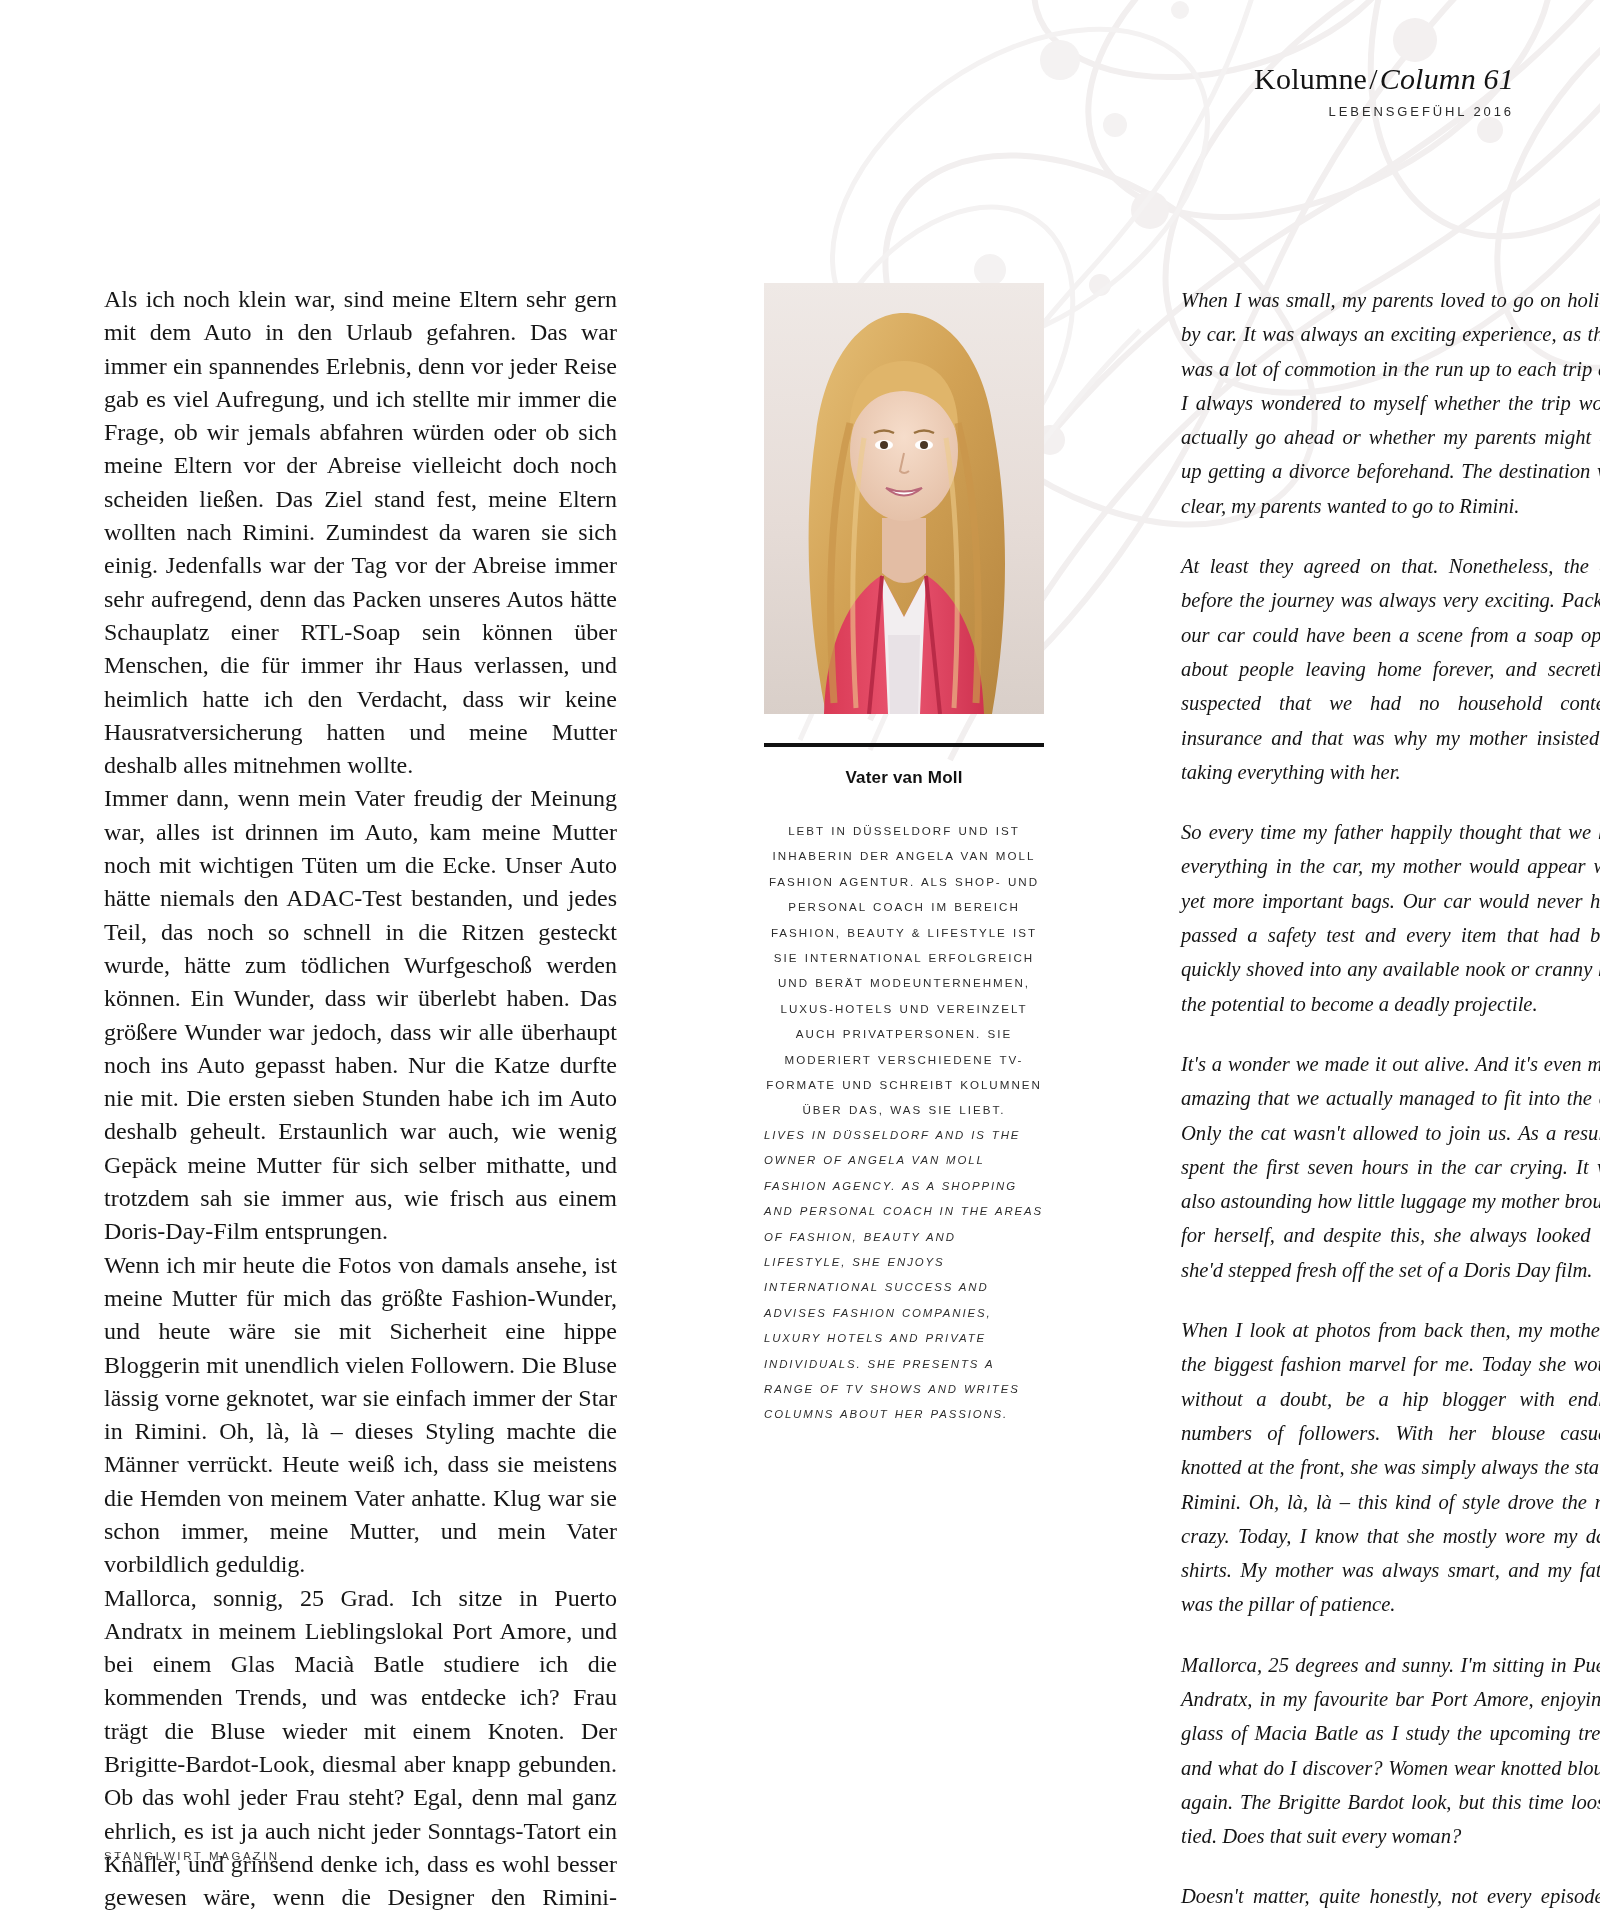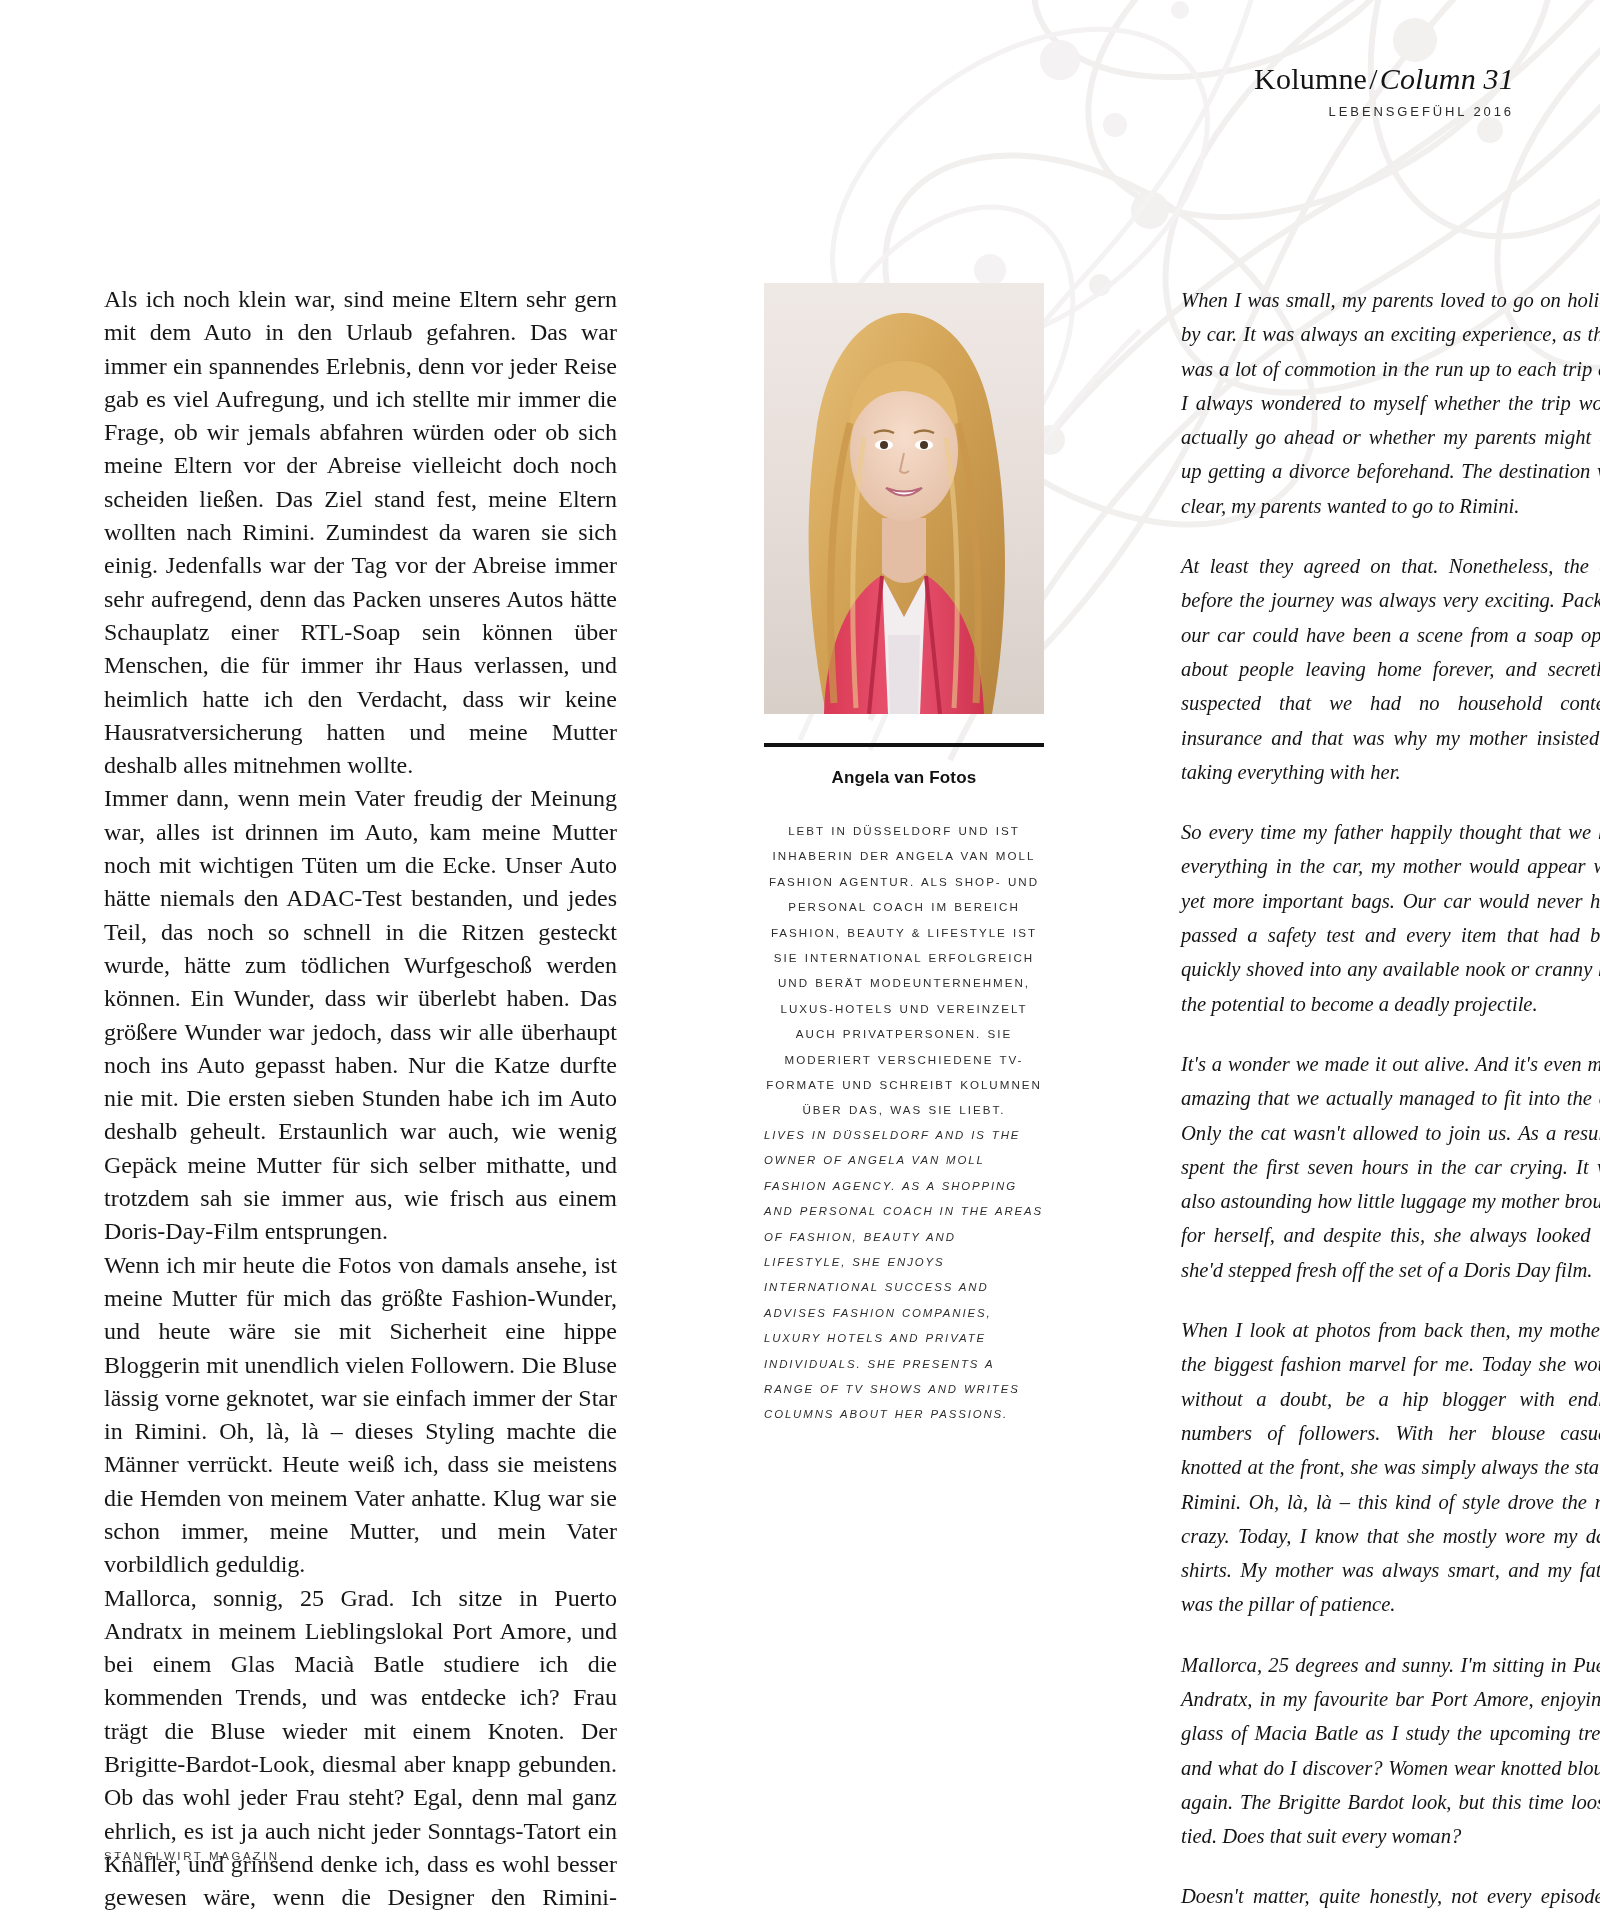--- a/index.html
+++ b/index.html
@@ -233,21 +233,21 @@
       <circle cx="300" cy="120" r="20"></circle>
       <circle cx="355" cy="185" r="12"></circle>
       <circle cx="230" cy="330" r="16"></circle>
       <circle cx="150" cy="470" r="10"></circle>
       <circle cx="420" cy="70" r="9"></circle>
     </g>
   </svg>
 
   <div class="masthead">
     <div class="masthead-title">
-      <span class="kol">Kolumne</span><span class="sep">/</span><span class="col">Column 31</span>
+      <span class="kol">Kolumne</span><span class="sep">/</span><span class="col">Column 61</span>
     </div>
     <div class="masthead-sub">LEBENSGEFÜHL 2016</div>
   </div>
 
   <div class="columns">
 
     <div class="col-left">
       <div class="de-body">
         <p>Als ich noch klein war, sind meine Eltern sehr gern mit dem Auto in den Urlaub gefahren. Das war immer ein spannendes Erlebnis, denn vor jeder Reise gab es viel Aufregung, und ich stellte mir immer die Frage, ob wir jemals abfahren würden oder ob sich meine Eltern vor der Abreise vielleicht doch noch scheiden ließen. Das Ziel stand fest, meine Eltern wollten nach Rimini. Zumindest da waren sie sich einig. Jedenfalls war der Tag vor der Abreise immer sehr aufregend, denn das Packen unseres Autos hätte Schauplatz einer RTL-Soap sein können über Menschen, die für immer ihr Haus verlassen, und heimlich hatte ich den Verdacht, dass wir keine Hausratversicherung hatten und meine Mutter deshalb alles mitnehmen wollte.</p>
         <p>Immer dann, wenn mein Vater freudig der Meinung war, alles ist drinnen im Auto, kam meine Mutter noch mit wichtigen Tüten um die Ecke. Unser Auto hätte niemals den ADAC-Test bestanden, und jedes Teil, das noch so schnell in die Ritzen gesteckt wurde, hätte zum tödlichen Wurfgeschoß werden können. Ein Wunder, dass wir überlebt haben. Das größere Wunder war jedoch, dass wir alle überhaupt noch ins Auto gepasst haben. Nur die Katze durfte nie mit. Die ersten sieben Stunden habe ich im Auto deshalb geheult. Erstaunlich war auch, wie wenig Gepäck meine Mutter für sich selber mithatte, und trotzdem sah sie immer aus, wie frisch aus einem Doris-Day-Film entsprungen.</p>
@@ -312,21 +312,21 @@
           <path d="M110 150 Q120 145 130 150" stroke="#9a7240" stroke-width="2.5" fill="none"></path>
           <path d="M150 150 Q160 145 170 150" stroke="#9a7240" stroke-width="2.5" fill="none"></path>
 
           <path d="M140 170 L136 188 Q140 192 145 188" stroke="#cfa488" stroke-width="2" fill="none"></path>
 
           <path d="M122 205 Q140 220 158 205 Q140 212 122 205 Z" fill="#ffffff" stroke="#b9677a" stroke-width="2"></path>
         </svg>
       </div>
 
       <div class="bio-rule"></div>
-      <div class="bio-name">Angela van Fotos</div>
+      <div class="bio-name">Vater van Moll</div>
       <div class="bio-de">LEBT IN DÜSSELDORF UND IST INHABERIN DER ANGELA VAN MOLL FASHION AGENTUR. ALS SHOP- UND PERSONAL COACH IM BEREICH FASHION, BEAUTY &amp; LIFESTYLE IST SIE INTERNATIONAL ERFOLGREICH UND BERÄT MODEUNTERNEHMEN, LUXUS-HOTELS UND VEREINZELT AUCH PRIVATPERSONEN. SIE MODERIERT VERSCHIEDENE TV-FORMATE UND SCHREIBT KOLUMNEN ÜBER DAS, WAS SIE LIEBT.</div>
       <div class="bio-en">LIVES IN DÜSSELDORF AND IS THE OWNER OF ANGELA VAN MOLL FASHION AGENCY. AS A SHOPPING AND PERSONAL COACH IN THE AREAS OF FASHION, BEAUTY AND LIFESTYLE, SHE ENJOYS INTERNATIONAL SUCCESS AND ADVISES FASHION COMPANIES, LUXURY HOTELS AND PRIVATE INDIVIDUALS. SHE PRESENTS A RANGE OF TV SHOWS AND WRITES COLUMNS ABOUT HER PASSIONS.</div>
     </div>
 
     <div class="en-wrap">
       <div class="en-body">
         <p>When I was small, my parents loved to go on holiday by car. It was always an exciting experience, as there was a lot of commotion in the run up to each trip and I always wondered to myself whether the trip would actually go ahead or whether my parents might end up getting a divorce beforehand. The destination was clear, my parents wanted to go to Rimini.</p>
         <p>At least they agreed on that. Nonetheless, the day before the journey was always very exciting. Packing our car could have been a scene from a soap opera about people leaving home forever, and secretly I suspected that we had no household contents insurance and that was why my mother insisted on taking everything with her.</p>
         <p>So every time my father happily thought that we had everything in the car, my mother would appear with yet more important bags. Our car would never have passed a safety test and every item that had been quickly shoved into any available nook or cranny had the potential to become a deadly projectile.</p>
         <p>It's a wonder we made it out alive. And it's even more amazing that we actually managed to fit into the car. Only the cat wasn't allowed to join us. As a result, I spent the first seven hours in the car crying. It was also astounding how little luggage my mother brought for herself, and despite this, she always looked like she'd stepped fresh off the set of a Doris Day film.</p>

